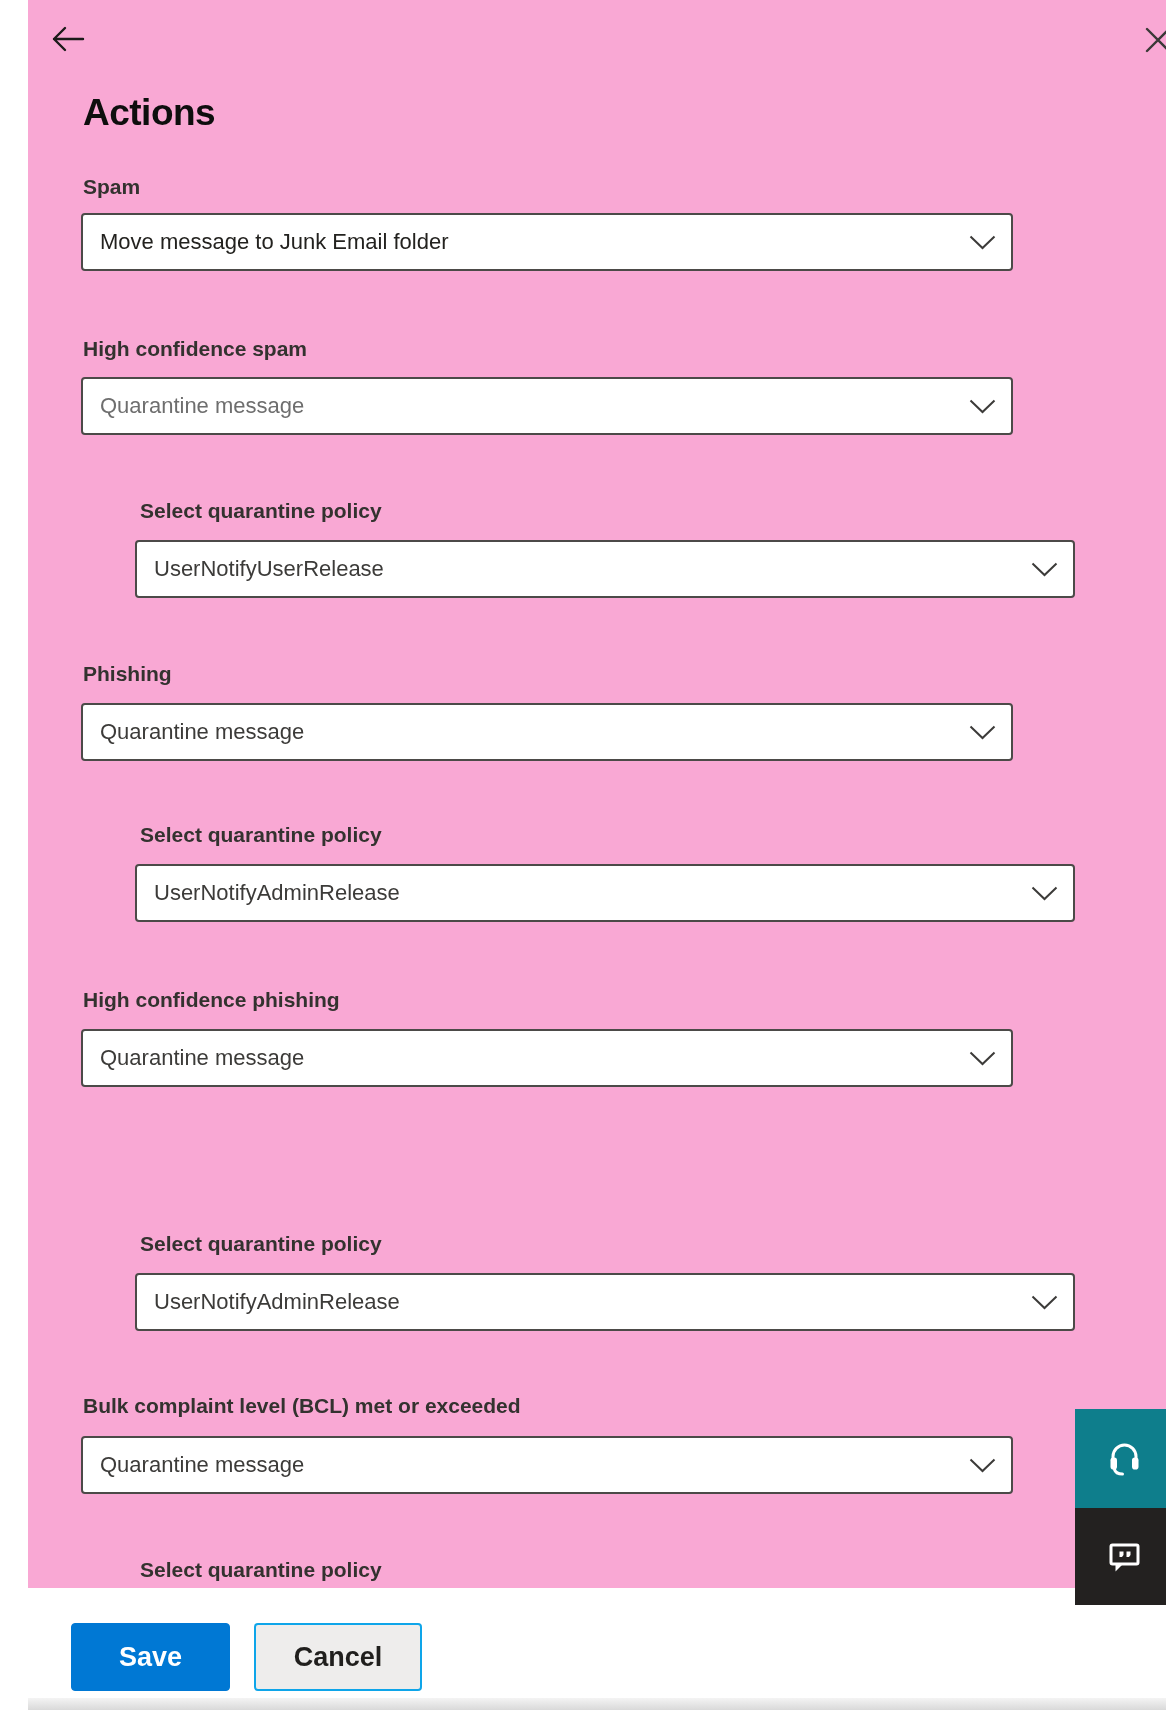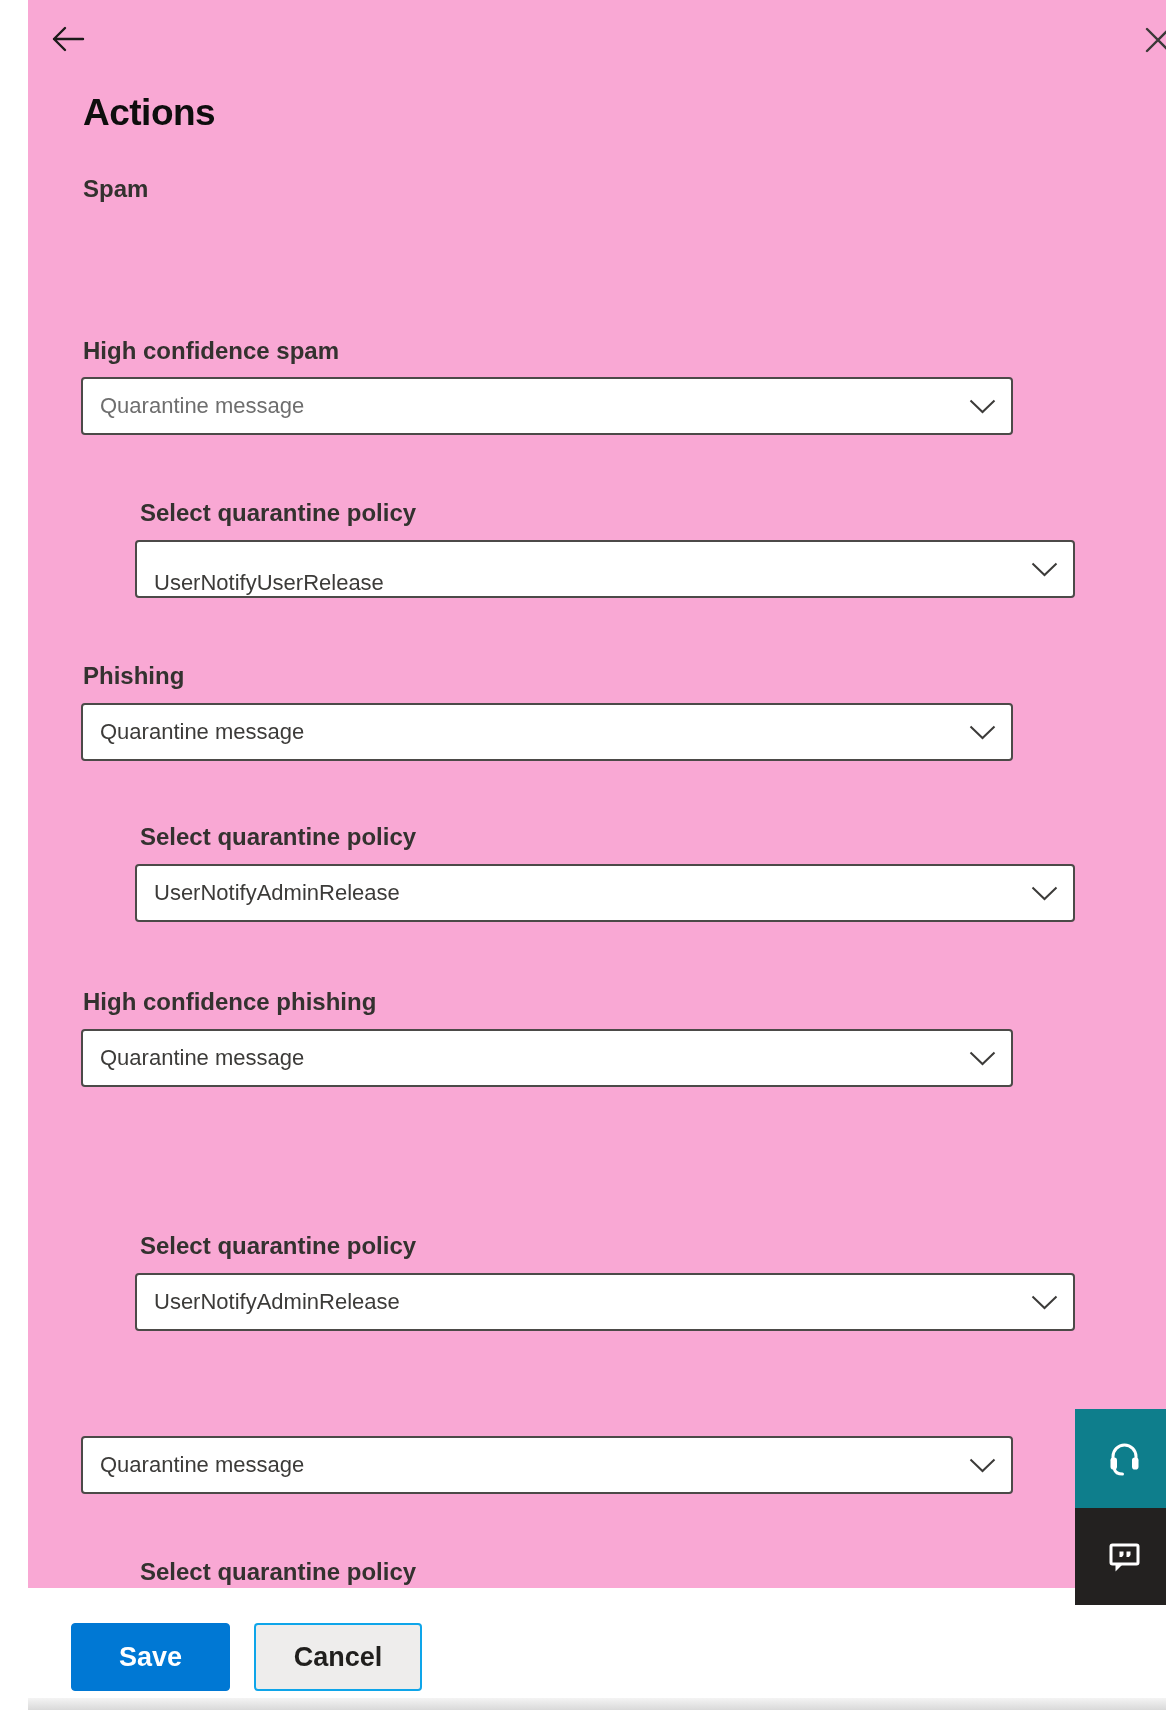--- a/index.html
+++ b/index.html
@@ -16,21 +16,21 @@
   #back-btn{left:22px;top:23px;width:36px;height:32px;}
   #close-btn{left:1114px;top:25px;width:32px;height:30px;}
 
   .page-title{
     position:absolute;left:55px;top:92px;
     font-size:37px;font-weight:bold;color:#0e0e0e;letter-spacing:-0.5px;
   }
 
   .lbl{
     position:absolute;
-    font-size:24px;font-weight:600;color:#33322f;
+    font-size:21px;font-weight:600;color:#33322f;
     white-space:nowrap;
   }
   .dd{
     position:absolute;height:58px;box-sizing:border-box;
     border:2px solid #4c4a48;border-radius:4px;background:#fff;
     display:flex;align-items:center;padding:0 52px 0 17px;
     cursor:pointer;
   }
   .dd-value{font-size:22px;color:#3c3b39;white-space:nowrap;overflow:hidden;}
   .dd-value.dark{color:#23221f;}
@@ -84,31 +84,37 @@
   </button>
   <button class="icon-btn" id="close-btn" aria-label="close">
     <svg width="30" height="30" viewBox="0 0 30 30">
       <path d="M4 4 L26 26 M26 4 L4 26" stroke="#3a3937" stroke-width="2.4" fill="none" stroke-linecap="round"></path>
     </svg>
   </button>
 
   <div class="page-title">Actions</div>
 
   <div class="lbl" style="left:55px;top:175px;">Spam</div>
+  <div class="dd" style="left:53px;top:213px;width:932px;">
+    <span class="dd-value dark">Move message to Junk Email folder</span>
+    <svg class="chev" width="27" height="15" viewBox="0 0 27 15">
+      <path d="M1.5 1.5 L13.5 13 L25.5 1.5" stroke="#3c3b39" stroke-width="2" fill="none"></path>
+    </svg>
+  </div>
 
   <div class="lbl" style="left:55px;top:337px;">High confidence spam</div>
   <div class="dd" style="left:53px;top:377px;width:932px;">
     <span class="dd-value muted">Quarantine message</span>
     <svg class="chev" width="27" height="15" viewBox="0 0 27 15">
       <path d="M1.5 1.5 L13.5 13 L25.5 1.5" stroke="#3c3b39" stroke-width="2" fill="none"></path>
     </svg>
   </div>
 
   <div class="lbl" style="left:112px;top:499px;">Select quarantine policy</div>
-  <div class="dd" style="left:107px;top:540px;width:940px;align-items:flex-end;">
+  <div class="dd" style="left:107px;top:540px;width:940px;">
     <span class="dd-value">UserNotifyUserRelease</span>
     <svg class="chev" width="27" height="15" viewBox="0 0 27 15">
       <path d="M1.5 1.5 L13.5 13 L25.5 1.5" stroke="#3c3b39" stroke-width="2" fill="none"></path>
     </svg>
   </div>
 
   <div class="lbl" style="left:55px;top:662px;text-align:center;">Phishing</div>
   <div class="dd" style="left:53px;top:703px;width:932px;">
     <span class="dd-value">Quarantine message</span>
     <svg class="chev" width="27" height="15" viewBox="0 0 27 15">
@@ -134,20 +140,21 @@
 
 
   <div class="lbl" style="left:112px;top:1232px;">Select quarantine policy</div>
   <div class="dd" style="left:107px;top:1273px;width:940px;">
     <span class="dd-value">UserNotifyAdminRelease</span>
     <svg class="chev" width="27" height="15" viewBox="0 0 27 15">
       <path d="M1.5 1.5 L13.5 13 L25.5 1.5" stroke="#3c3b39" stroke-width="2" fill="none"></path>
     </svg>
   </div>
 
+  <div class="lbl" style="left:55px;top:1394px;">Bulk complaint level (BCL) met or exceeded</div>
   <div class="dd" style="left:53px;top:1436px;width:932px;">
     <span class="dd-value">Quarantine message</span>
     <svg class="chev" width="27" height="15" viewBox="0 0 27 15">
       <path d="M1.5 1.5 L13.5 13 L25.5 1.5" stroke="#3c3b39" stroke-width="2" fill="none"></path>
     </svg>
   </div>
 
   <div class="lbl" style="left:112px;top:1558px;">Select quarantine policy</div>
 
   <div class="footer">

